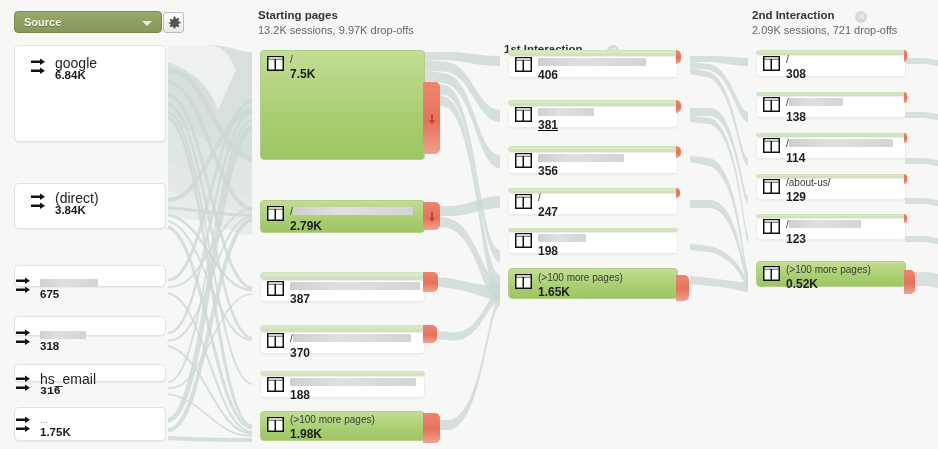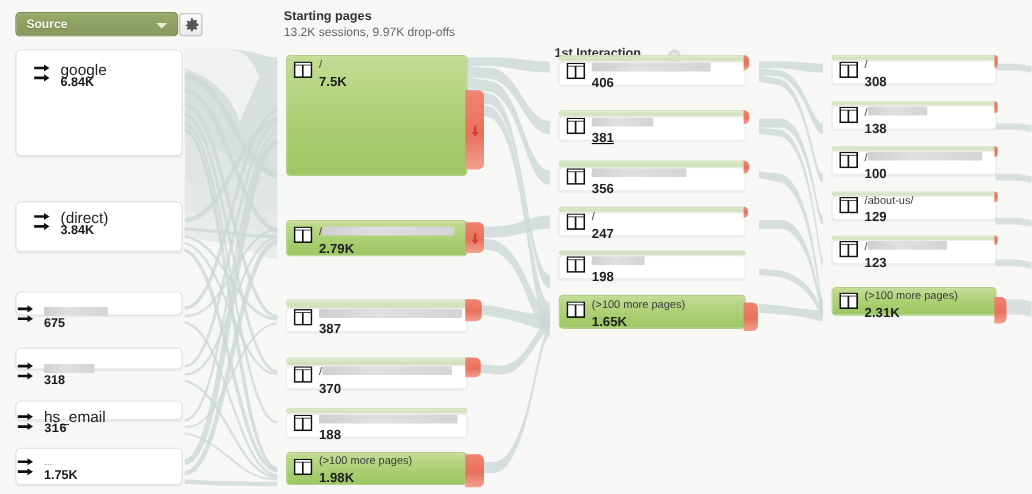--- a/index.html
+++ b/index.html
@@ -222,20 +222,25 @@
   <div class="col-header" style="left:258px;top:9px;">
     <div class="h-title">Starting pages</div>
     <div class="h-sub">13.2K sessions, 9.97K drop-offs</div>
   </div>
 
   <div class="col-header" style="left:504px;top:9px;margin-top:34px;">
     <div class="h-title">1st Interaction</div>
     <div class="close-icon" style="left:103px;top:2px;"></div>
   </div>
 
+  <div class="col-header" style="left:752px;top:9px;">
+    <div class="h-title">2nd Interaction</div>
+    <div class="h-sub">2.09K sessions, 721 drop-offs</div>
+    <div class="close-icon" style="left:103px;top:2px;"></div>
+  </div>
 
   <div class="src-node" style="left:14px;top:45px;width:152px;height:97px;">
     <svg class="arrows" style="top:12px;" width="18" height="20" viewBox="0 0 18 20">
       <path fill="#111" d="M0 2.6h9v-2l5 3.2-5 3.2v-2H0z"></path>
       <path fill="#111" d="M0 11.6h9v-2l5 3.2-5 3.2v-2H0z"></path>
     </svg>
     <div class="src-label" style="top:11px;">google</div>
     <div class="src-label src-value" style="top:23px;">6.84K</div>
   </div>
 
@@ -511,21 +516,21 @@
   </div>
   <div class="pn-white" style="left:756px;top:137px;width:150px;height:22px;"></div>
   <svg class="page-icon" style="left:763px;top:138px;" width="17" height="15" viewBox="0 0 17 15">
     <rect x="0" y="0" width="17" height="15" fill="#111"></rect>
       <rect x="1.5" y="3.5" width="6" height="10" fill="#fff"></rect>
     <rect x="9" y="3.5" width="6.5" height="10" fill="#fff"></rect>
       <rect x="1.5" y="1.2" width="14" height="1.6" fill="#fff"></rect>
   </svg>
   <div class="pn-text" style="left:786px;top:136px;">
     <div><span class="pn-title">/</span><span class="pn-title redacted" style="width:104px;"></span></div>
-    <div class="pn-count">100</div>
+    <div class="pn-count">114</div>
   </div>
   <div class="dropoff" style="left:904px;top:133px;width:3px;height:10px;"></div>
 
   <div class="page-node" style="left:756px;top:174px;width:150px;height:4px;">
     <div class="pn-bar pale"></div>
   </div>
   <div class="pn-white" style="left:756px;top:178px;width:150px;height:22px;"></div>
   <svg class="page-icon" style="left:763px;top:179px;" width="17" height="15" viewBox="0 0 17 15">
     <rect x="0" y="0" width="17" height="15" fill="#111"></rect>
       <rect x="1.5" y="3.5" width="6" height="10" fill="#fff"></rect>
@@ -558,17 +563,17 @@
     <div class="pn-bar"></div>
   </div>
   <svg class="page-icon" style="left:763px;top:266px;" width="17" height="15" viewBox="0 0 17 15">
     <rect x="0" y="0" width="17" height="15" fill="#111"></rect>
       <rect x="1.5" y="3.5" width="6" height="10" fill="#fff"></rect>
     <rect x="9" y="3.5" width="6.5" height="10" fill="#fff"></rect>
       <rect x="1.5" y="1.2" width="14" height="1.6" fill="#fff"></rect>
   </svg>
   <div class="pn-text" style="left:786px;top:264px;">
     <div class="pn-title">(&gt;100 more pages)</div>
-    <div class="pn-count">2.31K</div>
+    <div class="pn-count">0.52K</div>
   </div>
   <div class="dropoff" style="left:904px;top:270px;width:11px;height:24px;"></div>
 
 </div>
 
 </body></html>

